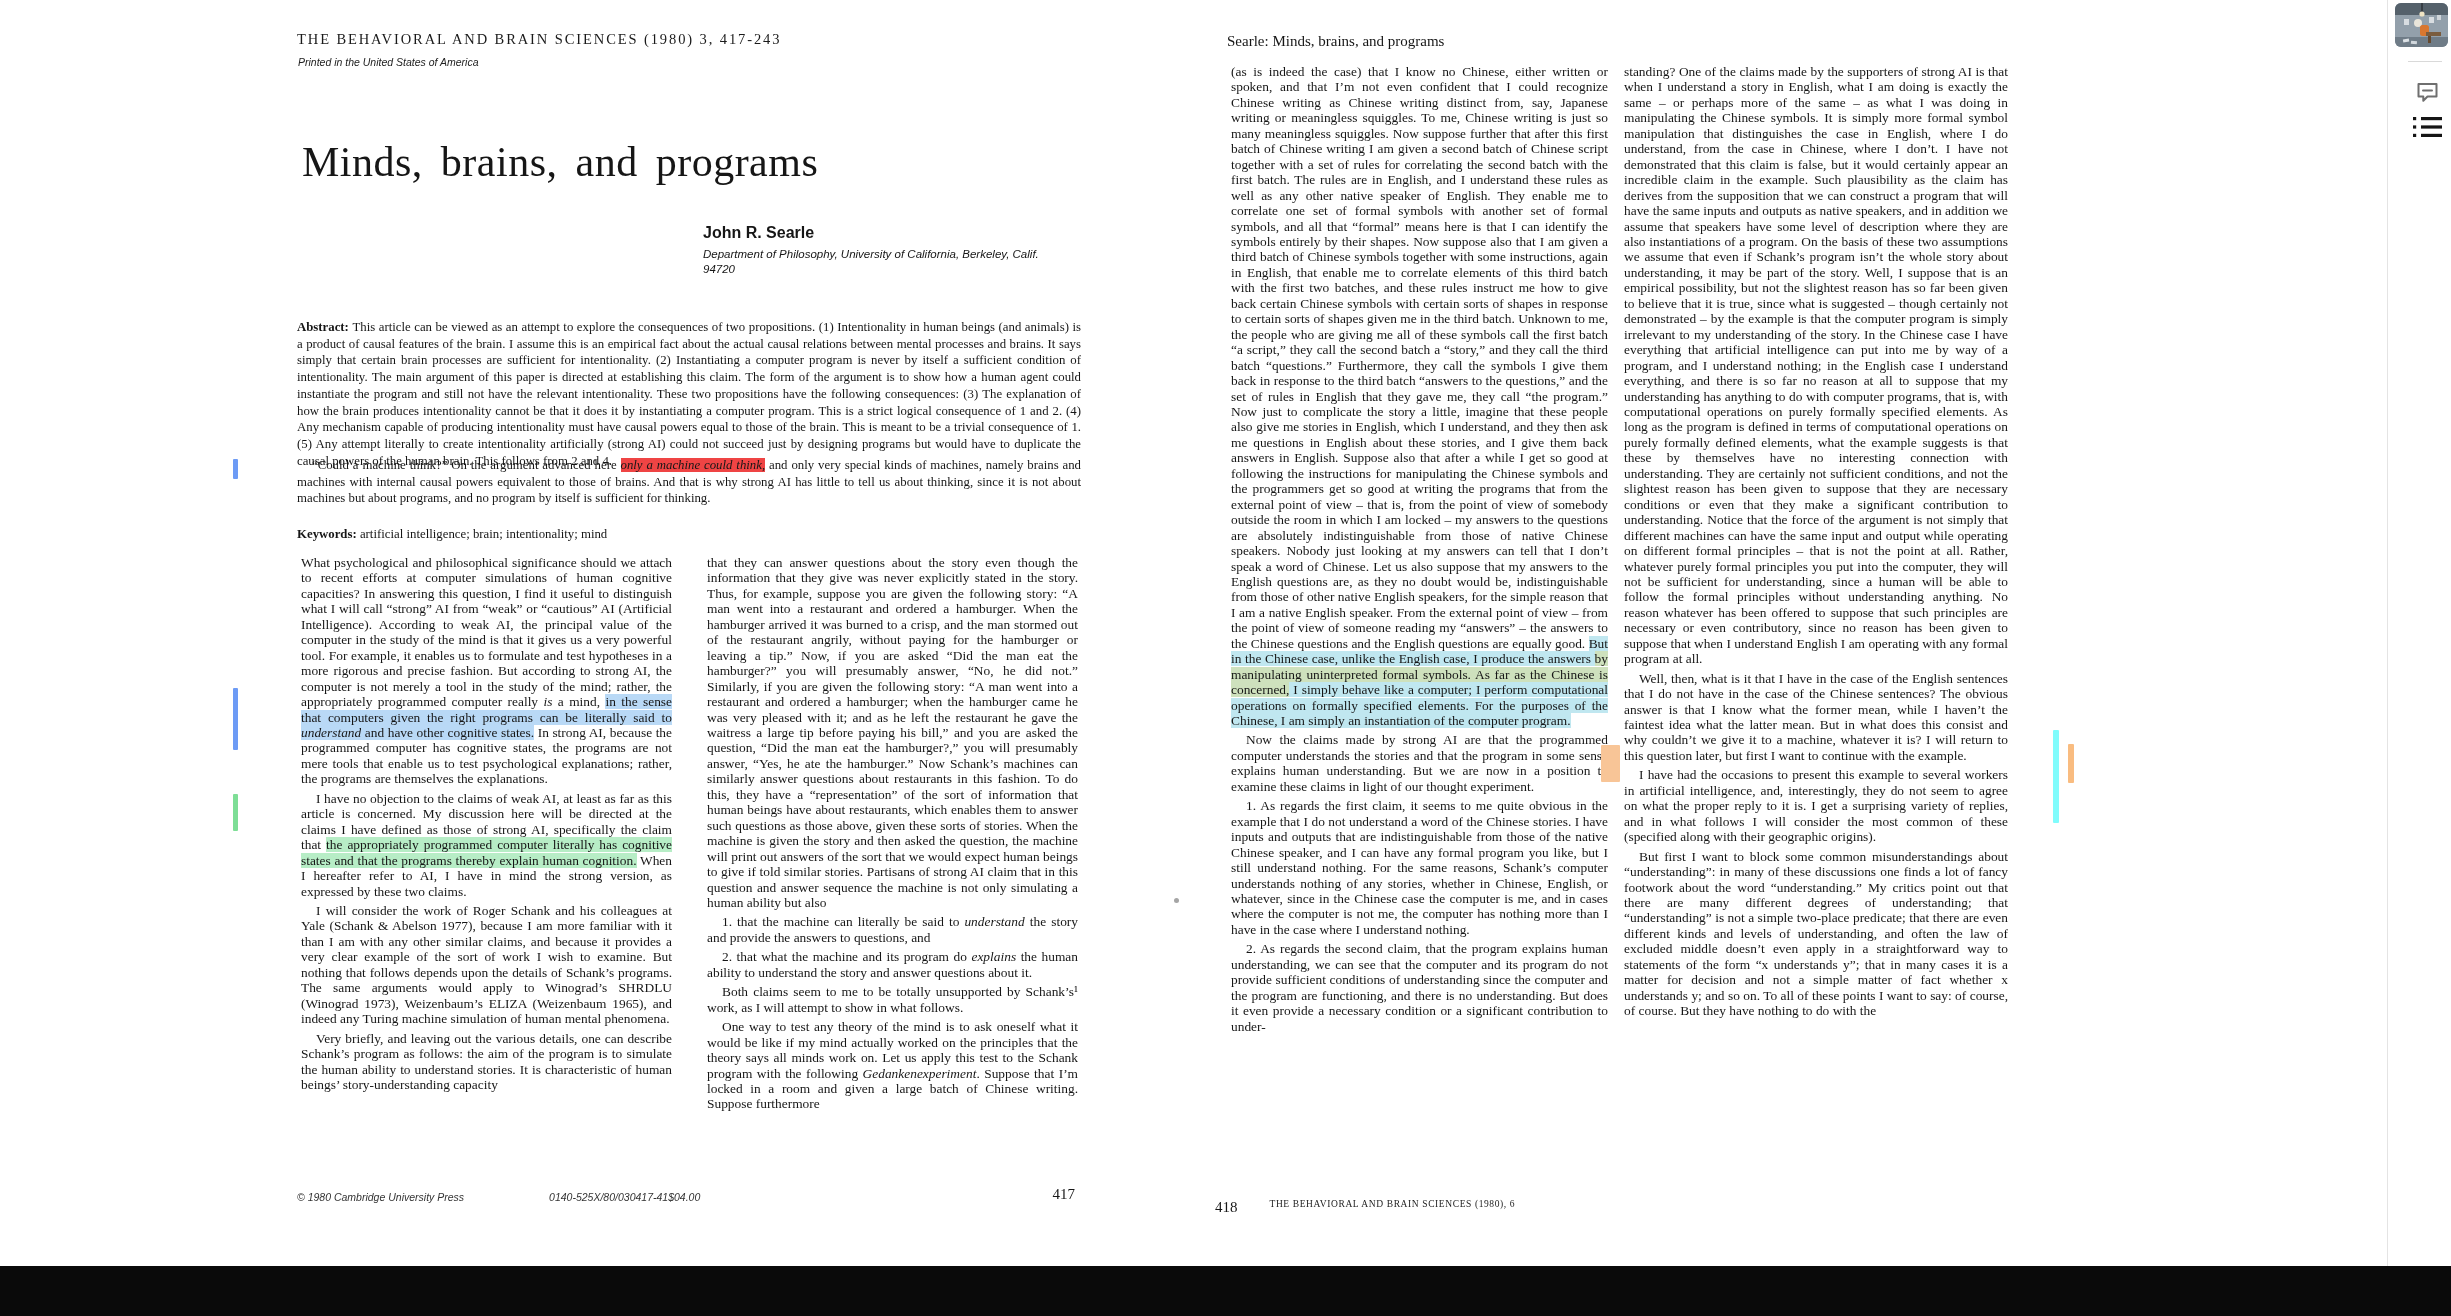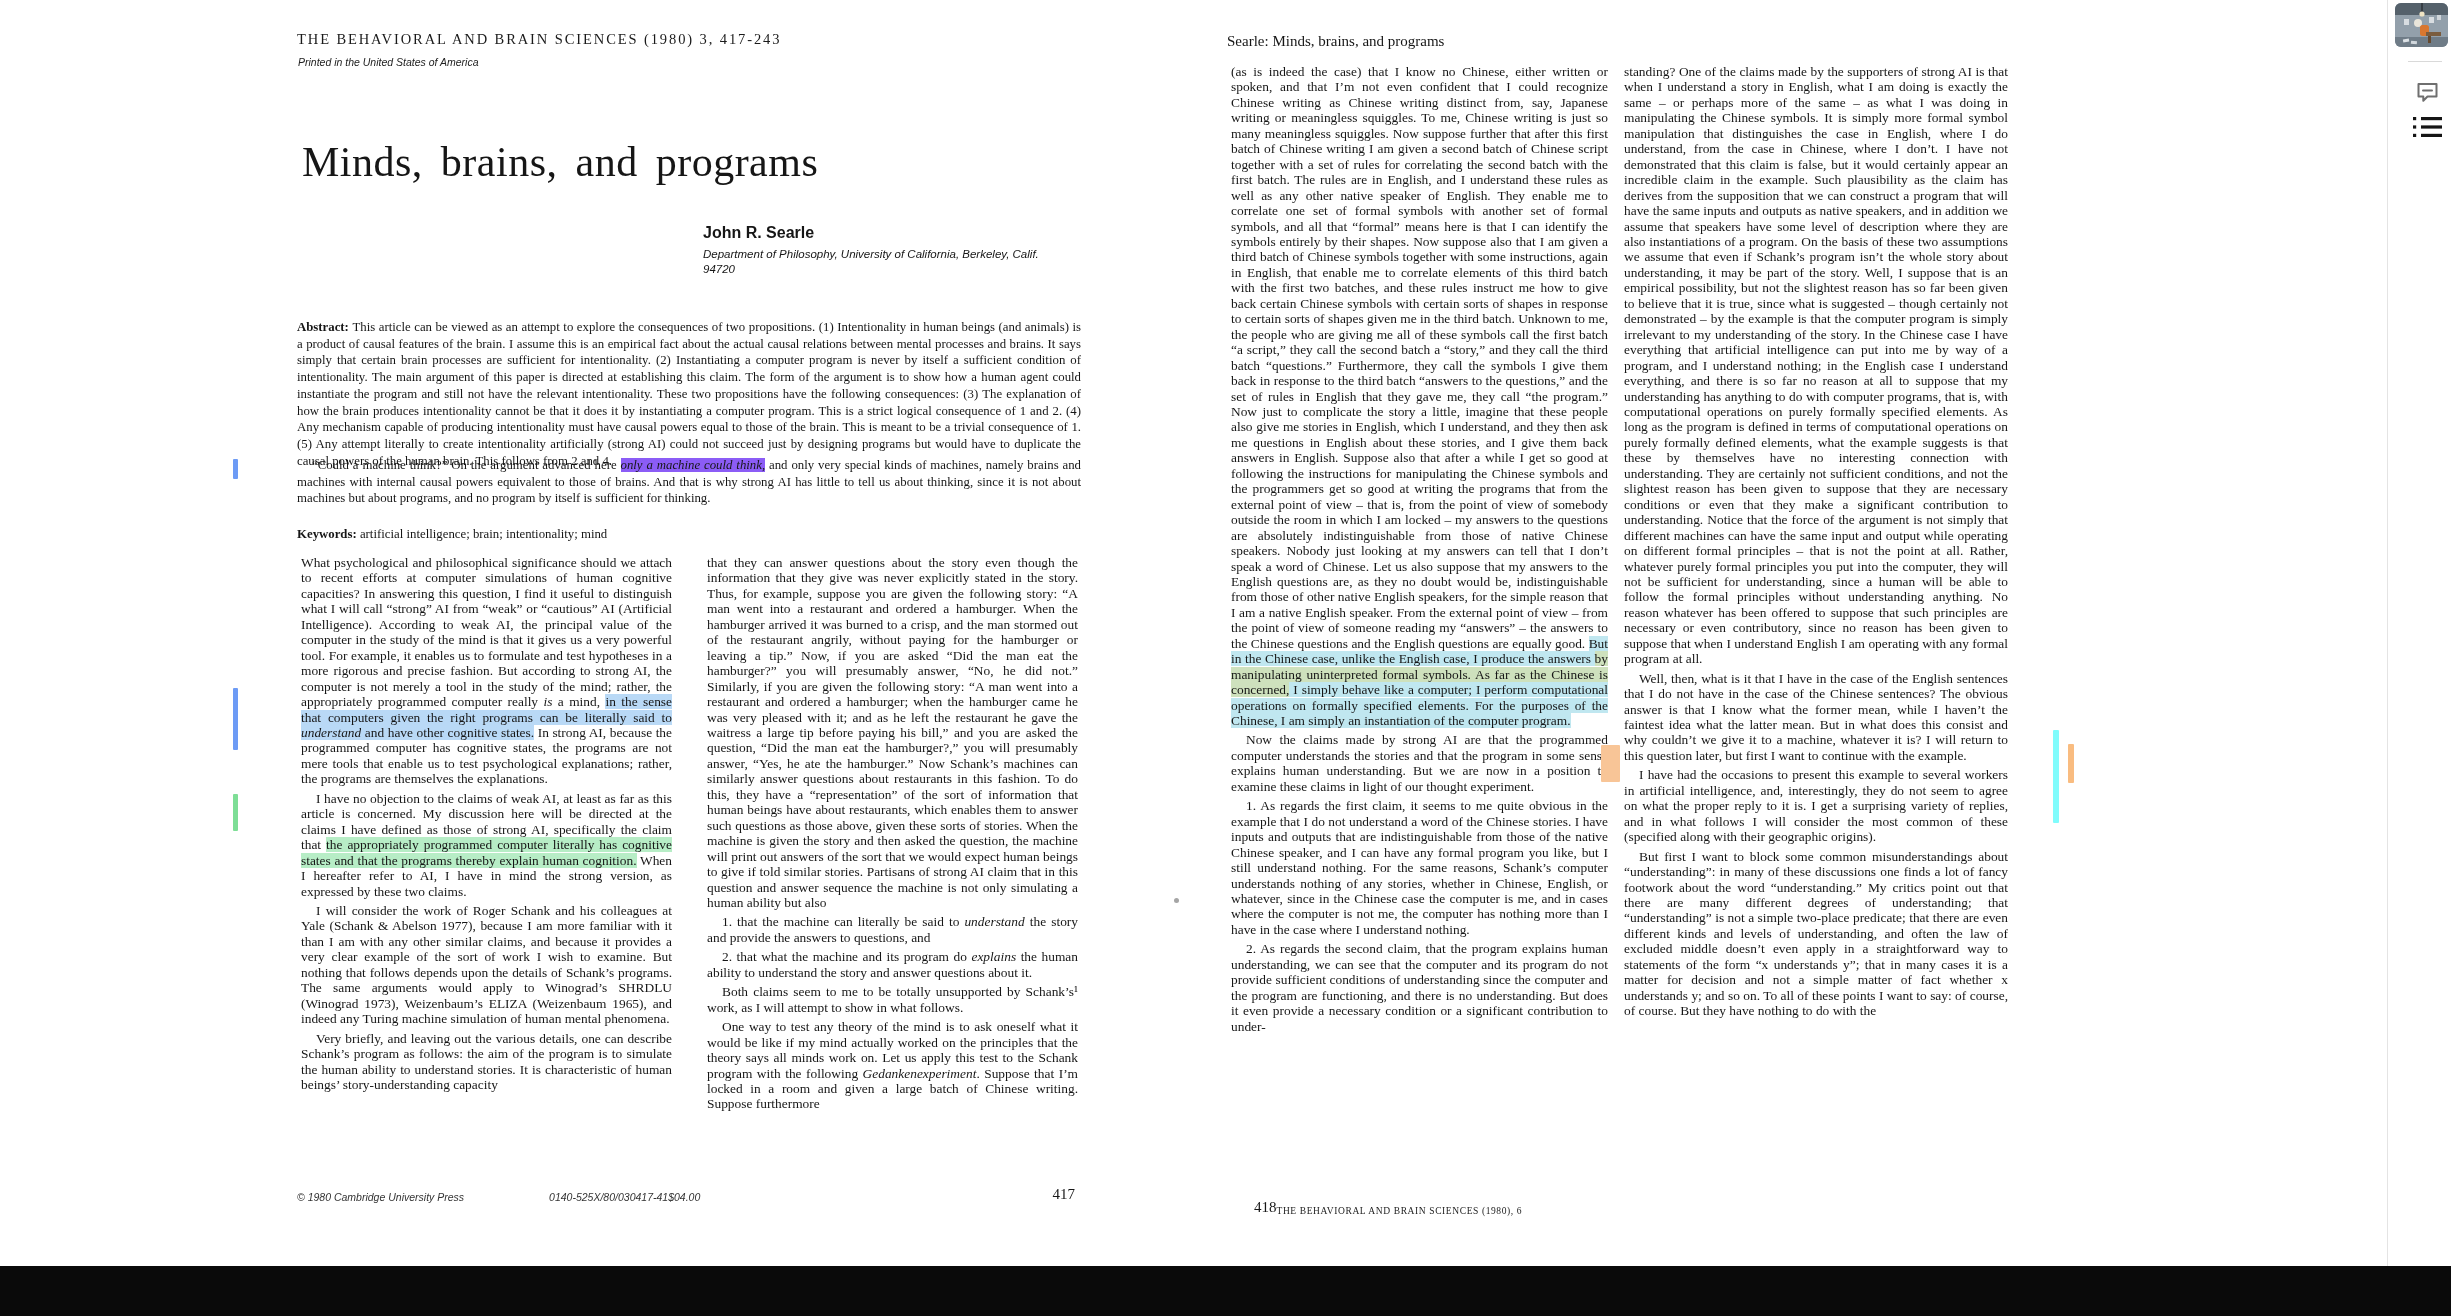--- a/index.html
+++ b/index.html
@@ -22,31 +22,31 @@
   .colbox{font-size:13.4px;line-height:15.45px;text-align:justify;overflow:hidden;}
   .para{margin:4px;text-indent:15px;}
   .para.flush{text-indent:0;}
   .l-col1{left:297px;top:551px;width:379px;height:614px;}
   .l-col2{left:703px;top:551px;width:379px;height:614px;}
   .r-head{left:1227px;top:33px;font-size:15px;}
   .r-col1{left:1227px;top:60px;width:385px;height:1112px;}
   .r-col2{left:1620px;top:60px;width:392px;height:1112px;}
 
   .i{font-style:italic;} .b{font-weight:bold;}
-  .hl-abs{background:#8b5cf6;}
+  .hl-abs{background:#ef4444;}
   .hl-blue{background:#b9d9f6;}
   .hl-green{background:#b7edc6;}
   .hl-cyan{background:#c0e7f0;}
   .hl-olive{background:#cee1bd;}
 
   
   .footer-left{left:297px;top:1191px;font-family:"Liberation Sans",sans-serif;font-style:italic;font-size:10.5px;color:#333;}
   .footer-left .code{margin-left:85px;}
   .pageno-l{left:1015px;top:1186px;width:60px;text-align:right;font-size:15px;}
-  .footer-right{left:1254px;top:1199px;display:flex;align-items:flex-end;}
+  .footer-right{left:1215px;top:1199px;display:flex;align-items:flex-start;gap:32px;}
   .footer-right .pn{font-size:15px;}
   .footer-right .fj{font-size:9.5px;letter-spacing:.6px;color:#222;}
 
   
   .mbar{position:absolute;border-radius:1px;}
   .bar-blue1{left:233px;top:459px;width:5px;height:20px;background:#6d9bf5;}
   .bar-blue2{left:233px;top:688px;width:5px;height:62px;background:#6d9bf5;}
   .bar-green{left:233px;top:794px;width:5px;height:37px;background:#7ede96;}
   .bar-cyan-r{left:2053px;top:730px;width:6px;height:93px;background:#80fcfc;}
   .bar-orange-r{left:2068px;top:744px;width:6px;height:39px;background:#f9bc80;}

